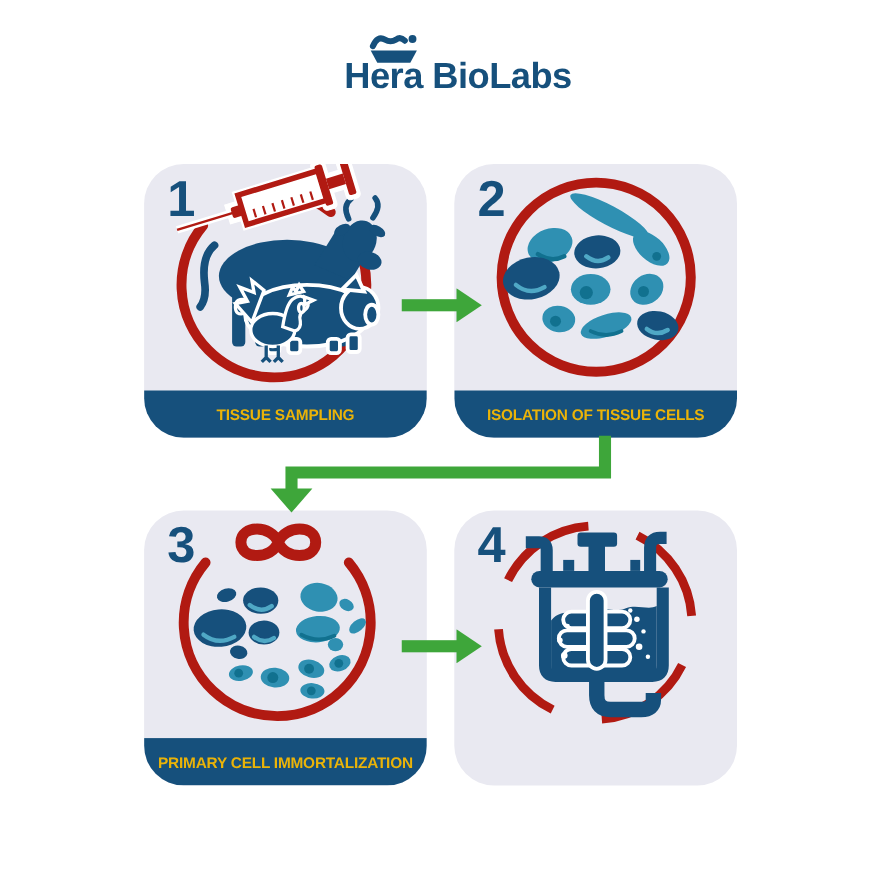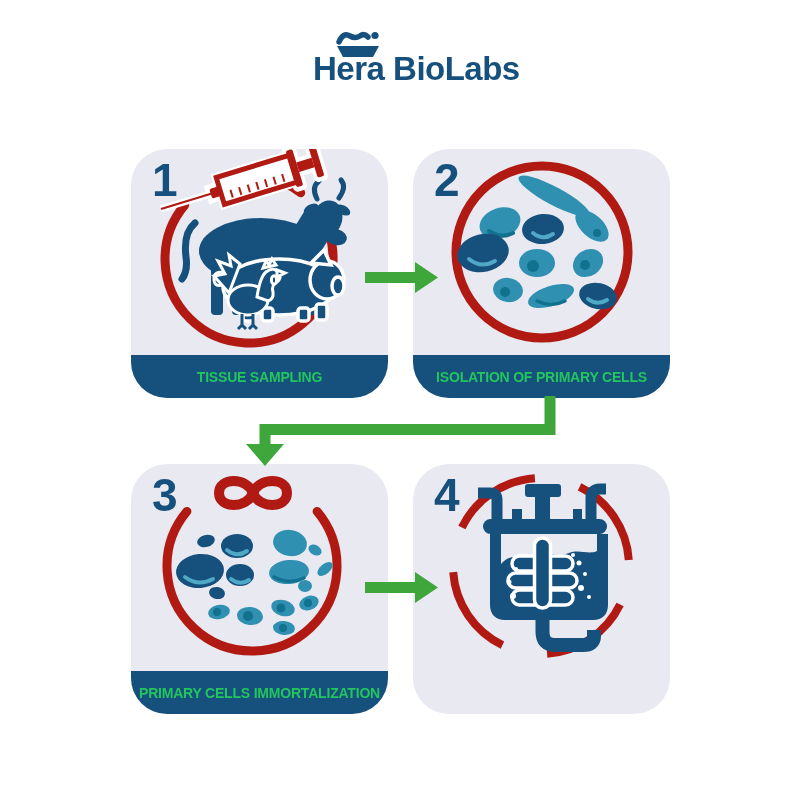--- a/index.html
+++ b/index.html
@@ -23,21 +23,21 @@
          border-radius:36px;overflow:hidden;}
   #panel1{left:131px;top:149px;}
   #panel2{left:413px;top:149px;}
   #panel3{left:131px;top:464px;height:250px;}
   #panel4{left:413px;top:464px;height:250px;}
 
   .art{position:absolute;left:0;top:0;}
   .step-number{position:absolute;left:21px;top:6px;font-size:46px;font-weight:bold;
                color:var(--navy);line-height:1.1;z-index:3;}
   .panel-label{position:absolute;left:0;bottom:0;width:100%;height:43px;background:var(--navy);
-               display:flex;align-items:center;justify-content:center;color:#22c55e;
+               display:flex;align-items:center;justify-content:center;color:#eab308;
                font-weight:bold;font-size:14px;letter-spacing:-0.2px;white-space:nowrap;}
   .arrow{position:absolute;z-index:10;}
 </style>
 </head>
 <body>
 
 <div class="canvas">
 
   <svg class="crown" width="48" height="27" viewBox="0 0 48 27" aria-hidden="true">
     <path d="M3,15 H45 L39,26 H9 Z" fill="var(--navy)"></path>
@@ -145,21 +145,21 @@
         <ellipse cx="95" cy="141" rx="15" ry="12" fill="var(--teal)" transform="rotate(10 95 141)"></ellipse>
         <circle cx="92" cy="143" r="5" fill="var(--teal-dark)"></circle>
         <ellipse cx="138" cy="147" rx="24" ry="10" fill="var(--teal)" transform="rotate(-18 138 147)"></ellipse>
         <path d="M124,152 q14,7 28,0" stroke="var(--teal-dark)" stroke-width="3.5" fill="none" stroke-linecap="round"></path>
         <ellipse cx="185" cy="147" rx="19" ry="13" fill="var(--navy)" transform="rotate(12 185 147)"></ellipse>
         <path d="M175,150 q9,7 19,1" stroke="var(--teal-light)" stroke-width="4" fill="none" stroke-linecap="round"></path>
       </g>
     </svg>
     <div class="step-number">2</div>
     <div class="panel-label">
-      <span>ISOLATION OF PRIMARY CELLS</span>
+      <span>ISOLATION OF TISSUE CELLS</span>
     </div>
   </section>
 
   <section class="panel" id="panel3">
     <svg class="art" width="257" height="207" viewBox="0 0 257 207" aria-hidden="true">
       <path d="M186.1,47.4 A85,85 0 1 1 55.9,47.4" stroke="var(--red)" stroke-width="9" fill="none" stroke-linecap="round"></path>
       <path d="M122,29 C116,13 88,13 88,29 C88,45 116,45 122,29 C128,13 156,13 156,29 C156,45 128,45 122,29" stroke="var(--red)" stroke-width="10" fill="none" stroke-linejoin="round"></path>
       <g>
         <ellipse cx="75" cy="77" rx="9" ry="6" fill="var(--navy)" transform="rotate(-15 75 77)"></ellipse>
         <ellipse cx="106" cy="82" rx="16" ry="12" fill="var(--navy)"></ellipse>
@@ -182,21 +182,21 @@
         <ellipse cx="152" cy="144" rx="12" ry="8" fill="var(--teal)" transform="rotate(15 152 144)"></ellipse>
         <circle cx="150" cy="144" r="4.5" fill="var(--teal-dark)"></circle>
         <ellipse cx="178" cy="139" rx="10" ry="7" fill="var(--teal)" transform="rotate(-20 178 139)"></ellipse>
         <circle cx="177" cy="139" r="4" fill="var(--teal-dark)"></circle>
         <ellipse cx="153" cy="164" rx="11" ry="7" fill="var(--teal)" transform="rotate(5 153 164)"></ellipse>
         <circle cx="152" cy="164" r="4" fill="var(--teal-dark)"></circle>
       </g>
     </svg>
     <div class="step-number">3</div>
     <div class="panel-label">
-      <span>PRIMARY CELLS IMMORTALIZATION</span>
+      <span>PRIMARY CELL IMMORTALIZATION</span>
     </div>
   </section>
 
   <section class="panel" id="panel4">
     <svg class="art" width="257" height="207" viewBox="0 0 257 207" aria-hidden="true">
       <circle cx="128" cy="102" r="88" stroke="var(--red)" stroke-width="8" fill="none" stroke-dasharray="92 46" transform="rotate(-64 128 102)"></circle>
       <g>
 
         <path d="M65,29 h12 q7,0 7,7 v19" stroke="var(--navy)" stroke-width="11" fill="none"></path>
         <path d="M178,55 V34 Q178,25 187,25 H193" stroke="var(--navy)" stroke-width="11" fill="none"></path>

